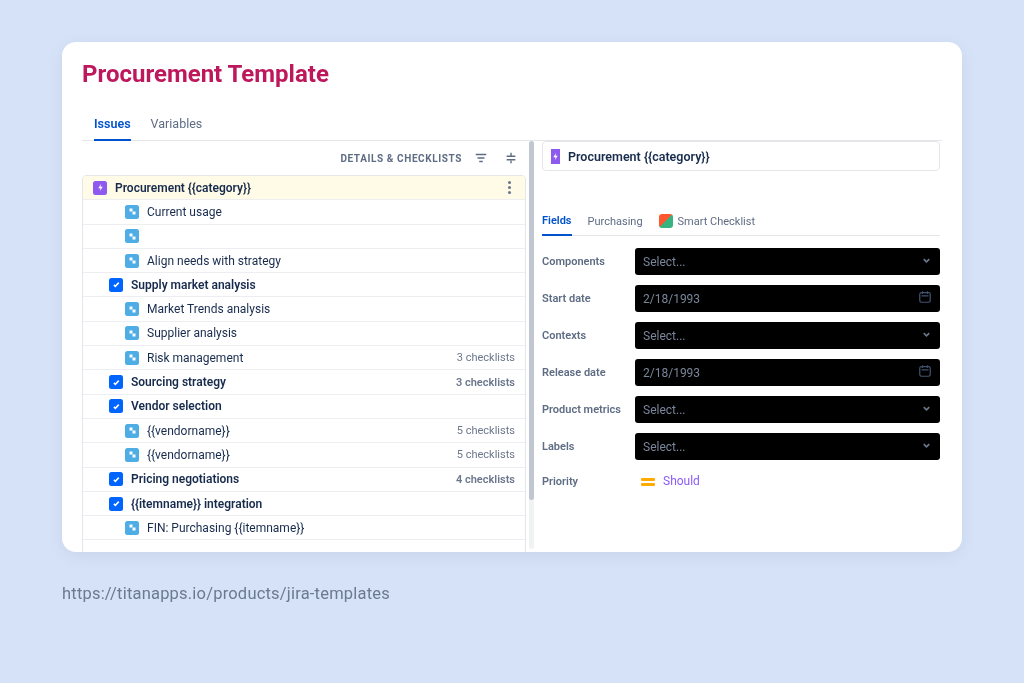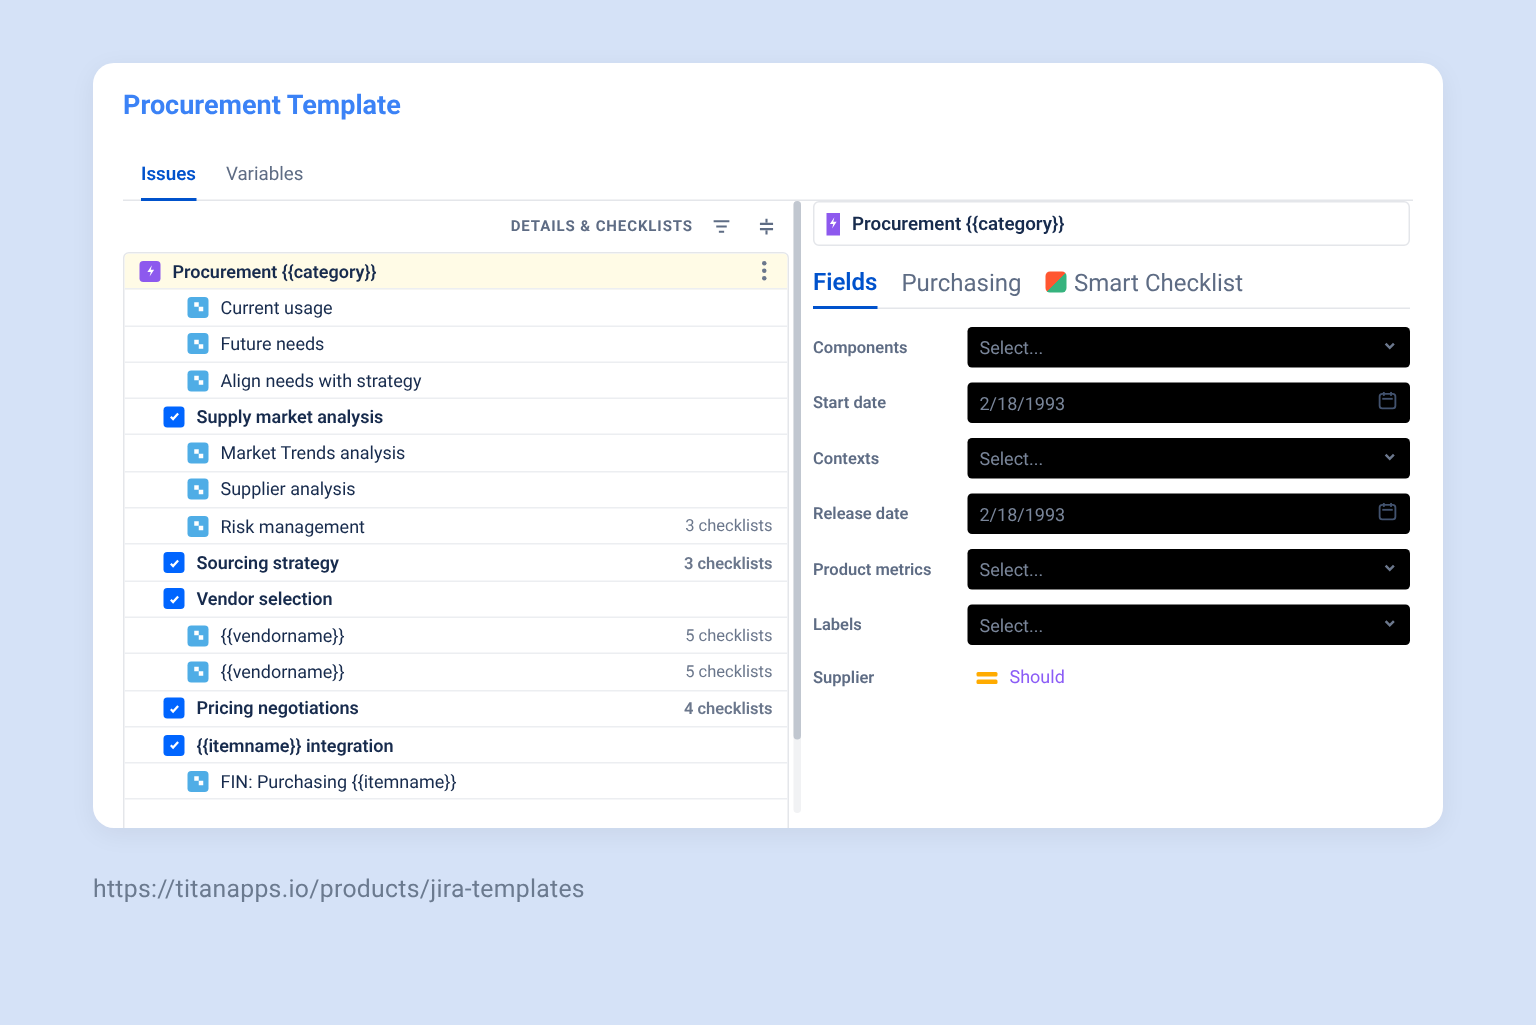--- a/index.html
+++ b/index.html
@@ -13,23 +13,23 @@
   }
   .card {
     background: #fff;
     border-radius: 14px;
     height: 510px;
     box-shadow: 0 4px 18px rgba(0,0,0,0.06);
     padding: 18px 20px 0 20px;
     overflow: hidden;
   }
   .title {
-    font-size: 18px;
+    font-size: 24px;
     font-weight: 700;
-    color: #3b82f6;
+    color: #be185d;
     margin-bottom: 22px;
   }
   .tabs-top {
     display: flex;
     gap: 20px;
     border-bottom: 1px solid #e4e6ea;
     padding-left: 12px;
   }
   .tabs-top .tab {
     font-size: 12.5px;
@@ -126,29 +126,29 @@
     padding: 0 8px;
     font-size: 12.5px;
     font-weight:600;
   }
   .tabs-right {
     display:flex; gap:16px;
     border-bottom: 1px solid #e4e6ea;
     margin-top: 8px;
   }
   .tabs-right .rtab {
-    font-size:16px; padding:6px 0 7px; color:#5e6c84; cursor:pointer;
-    display:flex; align-items:center; gap:5px;
+    font-size:11px; padding:6px 0 7px; color:#5e6c84; cursor:pointer;
+    display:flex; align-items:center; gap:5px;margin-top:29px;
   }
   .tabs-right .rtab.active {
     color:#0052cc; font-weight:600; border-bottom:2px solid #0052cc; margin-bottom:-1px;
   }
 
   .fields { margin-top: 12px; display:flex; flex-direction:column; gap:10px;}
-  .field { display:flex; align-items:center; gap:15px; }
+  .field { display:flex; align-items:center; gap:5px; }
   .field-label { width:88px; font-size:11px; font-weight:600; color:#5e6c84;}
   .field-input {
     flex:1; height:27px; background:#000000; border-radius:3px;
     display:flex; align-items:center; justify-content:space-between;
     padding:0 8px; font-size:12px; color:#7a869a;
   }
   .chev { color:#6b778c; }
   .cal  { color:#42526e; }
 
   .priority-val { display:flex; align-items:flex-end; gap:8px; font-size:12px; color:#8b5cf6; padding-left:6px; }
@@ -217,21 +217,20 @@
             </span>
             <span class="label">Current usage</span>
           </div>
           <div class="row l2">
             <span class="ic sub">
               <svg viewBox="0 0 12 12" fill="#fff">
                 <rect x="2" y="2" width="4" height="4"></rect>
                 <rect x="6" y="6" width="4" height="4"></rect>
               </svg>
             </span>
-            <span class="label">Future needs</span>
           </div>
           <div class="row l2">
             <span class="ic sub">
               <svg viewBox="0 0 12 12" fill="#fff">
                 <rect x="2" y="2" width="4" height="4"></rect>
                 <rect x="6" y="6" width="4" height="4"></rect>
               </svg>
             </span>
             <span class="label">Align needs with strategy</span>
           </div>
@@ -414,21 +413,21 @@
             <div class="field-input">
               <span>Select...</span>
               <span class="chev"><svg width="11" height="11" viewBox="0 0 12 12" fill="none" stroke="currentColor" stroke-width="1.8">
                   <path d="M3 4.5l3 3 3-3"></path>
                 </svg></span>
             </div>
           </div>
         </div>
 
       <div class="field" style="margin-top:14px">
-        <div class="field-label">Supplier</div>
+        <div class="field-label">Priority</div>
         <div class="priority-val">
           <span class="prio-icon">
               <span></span>
               <span></span>
             </span>
           <span>Should</span>
         </div>
       </div>
     </div>
   </div>

